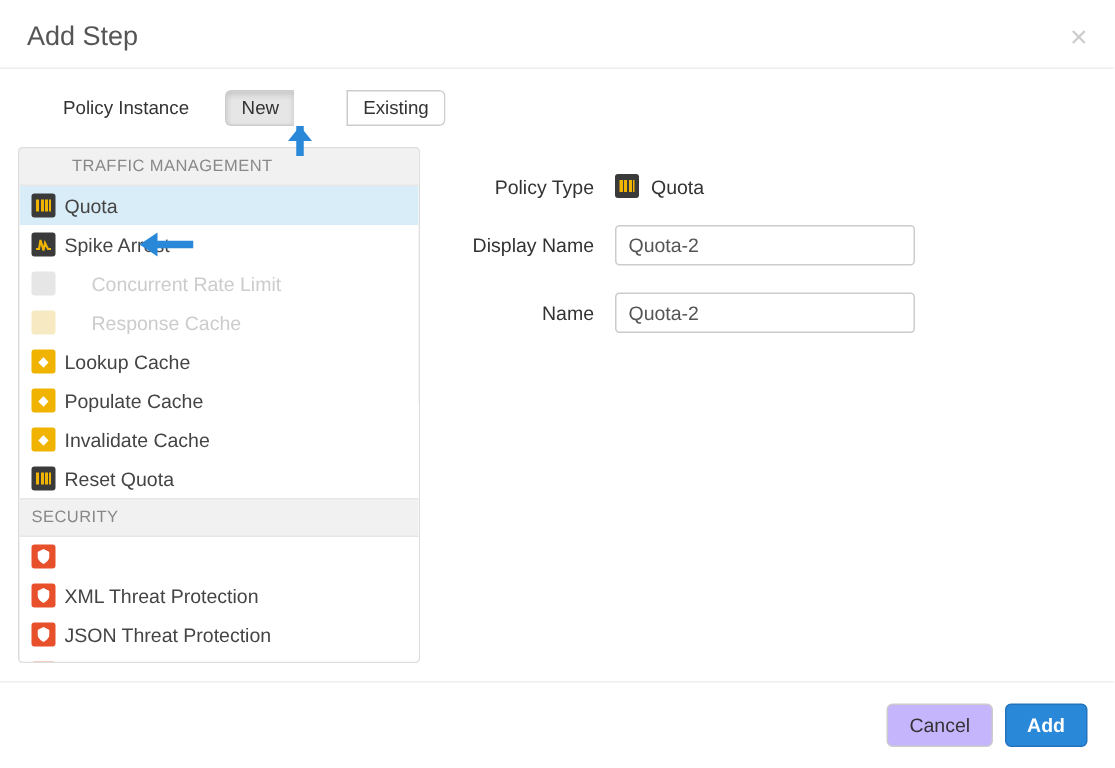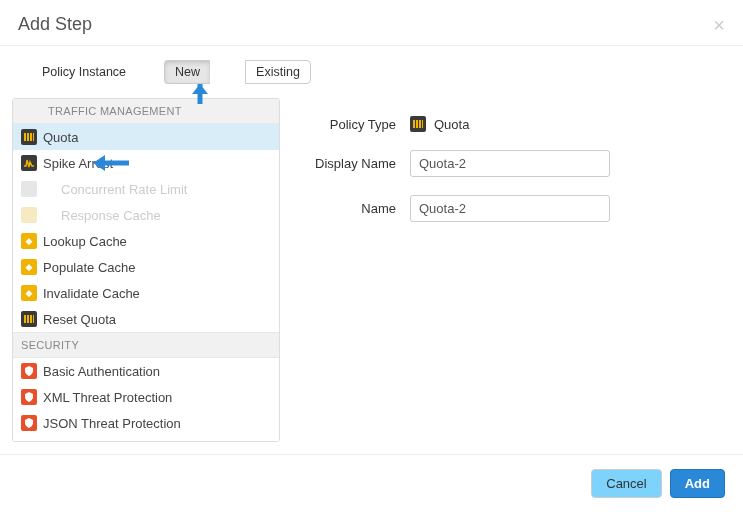--- a/index.html
+++ b/index.html
@@ -33,21 +33,21 @@
   .close {
     font-size: 20px;
     color: #ccc;
     cursor: pointer;
     line-height: 1;
   }
   .instance-row {
     padding: 14px 18px 14px 42px;
     display: flex;
     align-items: center;
-    gap: 22px;
+    gap: 8px;
     position: relative;
   }
   .instance-label {
     font-size: 12.5px;
     color: #333;
   }
   .toggle-group {
     display: inline-flex;
     border-radius: 4px;
     overflow: hidden;
@@ -173,21 +173,21 @@
     display: flex;
     justify-content: flex-end;
     gap: 8px;
   }
   .btn {
     padding: 6px 14px;
     border-radius: 4px;
     font-size: 13px;
     cursor: pointer;
     border: 1px solid #ccc;
-    background: #7dd3fc;
+    background: #c4b5fd;
     color: #333;
   }
   .btn-primary {
     background: #2a88d8;
     border-color: #2374bd;
     color: #fff;
     font-weight: 600;
   }
   svg.arrow { display: block; }
   .bar-glyph::before {
@@ -278,21 +278,20 @@
       </div>
 
       <div class="cat-header">SECURITY</div>
 
       <div class="policy-item">
         <span class="ico ico-red">
           <svg width="8" height="10" viewBox="0 0 8 10">
               <path d="M4 0 L8 2 L8 5 C8 8 4 10 4 10 C4 10 0 8 0 5 L0 2 Z" fill="#fff"></path>
             </svg>
         </span>
-        <span>Basic Authentication</span>
       </div>
 
       <div class="policy-item">
         <span class="ico ico-red">
           <svg width="8" height="10" viewBox="0 0 8 10">
               <path d="M4 0 L8 2 L8 5 C8 8 4 10 4 10 C4 10 0 8 0 5 L0 2 Z" fill="#fff"></path>
             </svg>
         </span>
         <span>XML Threat Protection</span>
       </div>

